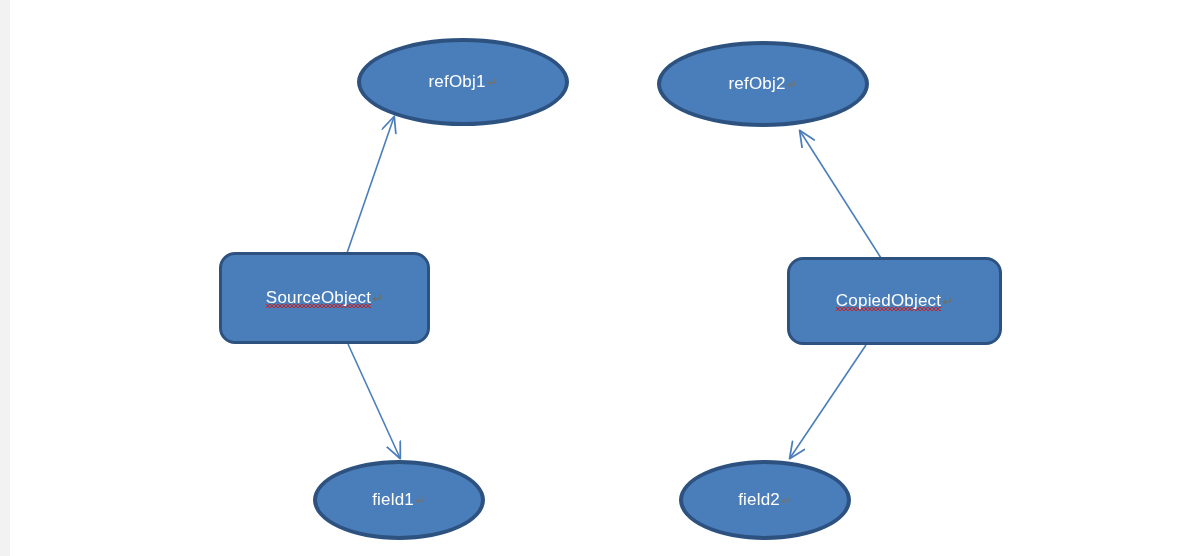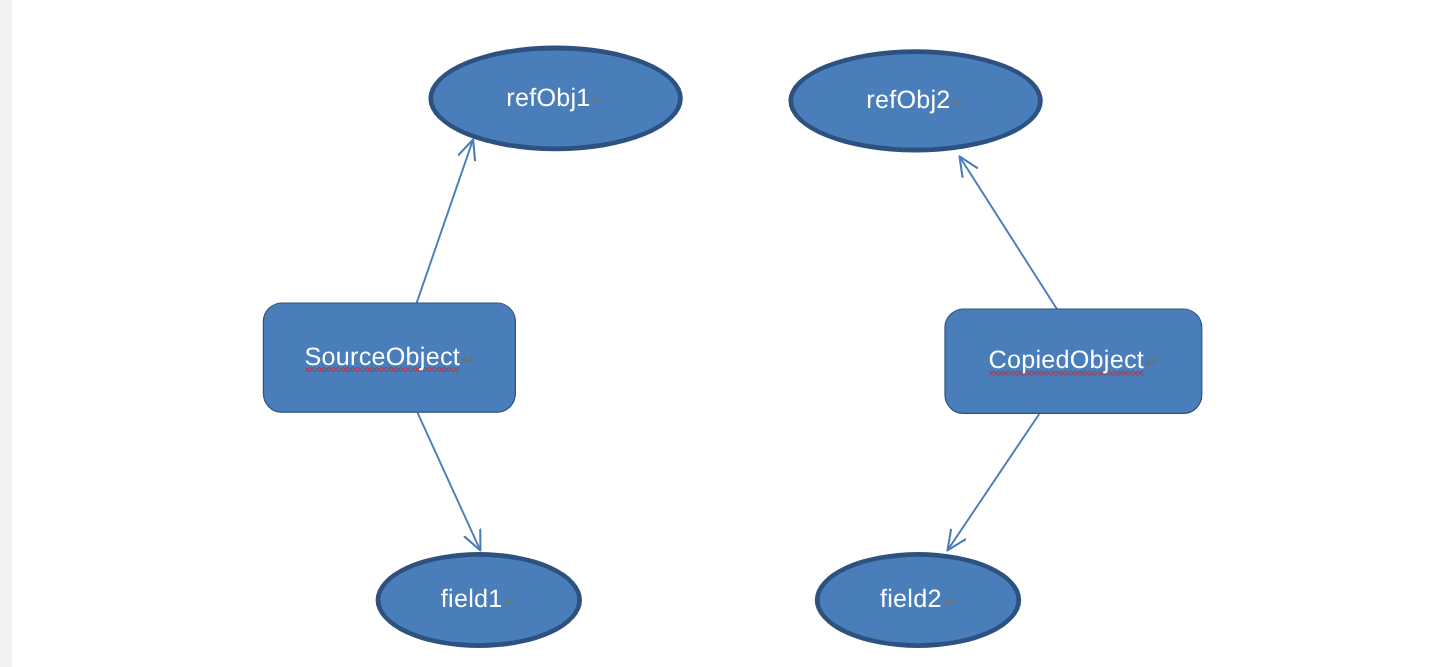--- a/index.html
+++ b/index.html
@@ -28,36 +28,36 @@
     left: 0;
     top: 0;
     width: 1196px;
     height: 556px;
     pointer-events: none;
   }
   .node {
     position: absolute;
     box-sizing: border-box;
     background: #4a7ebb;
-    border: 1px solid #0f172a;
+    border: 3px solid #0f172a;
     display: flex;
     align-items: center;
     justify-content: center;
   }
   .node.ellipse {
     border-radius: 50%;
     border-width: 4px;
   }
   .node.rounded-rect {
     border-radius: 16px;
   }
   .node-label {
     position: relative;
     color: #ffffff;
-    font-size: 21px;
+    font-size: 17px;
     line-height: 1;
     letter-spacing: 0.2px;
     white-space: nowrap;
     display: inline-block;
     padding-bottom: 2px;
   }
   .node-label.spell-error {
     background-image:
       linear-gradient(45deg, transparent 45%, #c0272d 45%, #c0272d 55%, transparent 55%),
       linear-gradient(-45deg, transparent 45%, #c0272d 45%, #c0272d 55%, transparent 55%);

